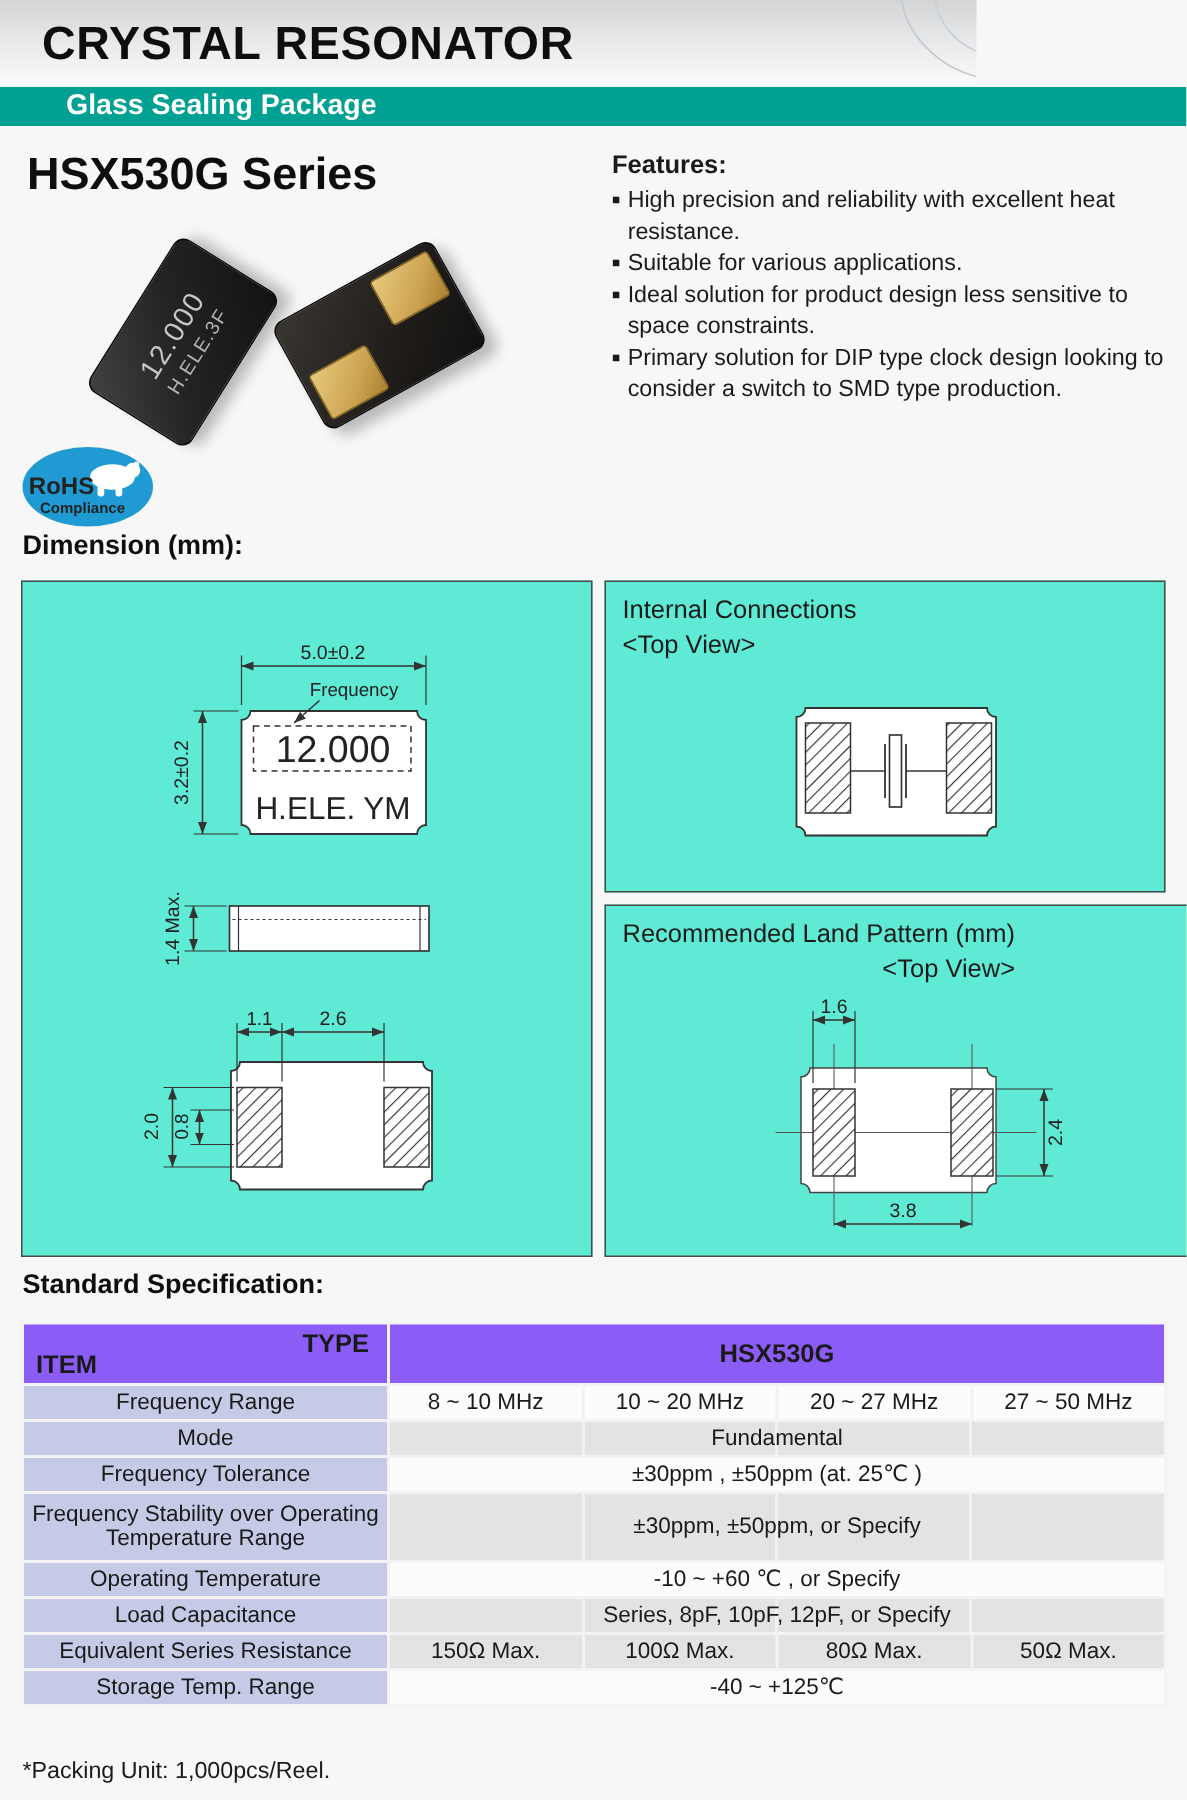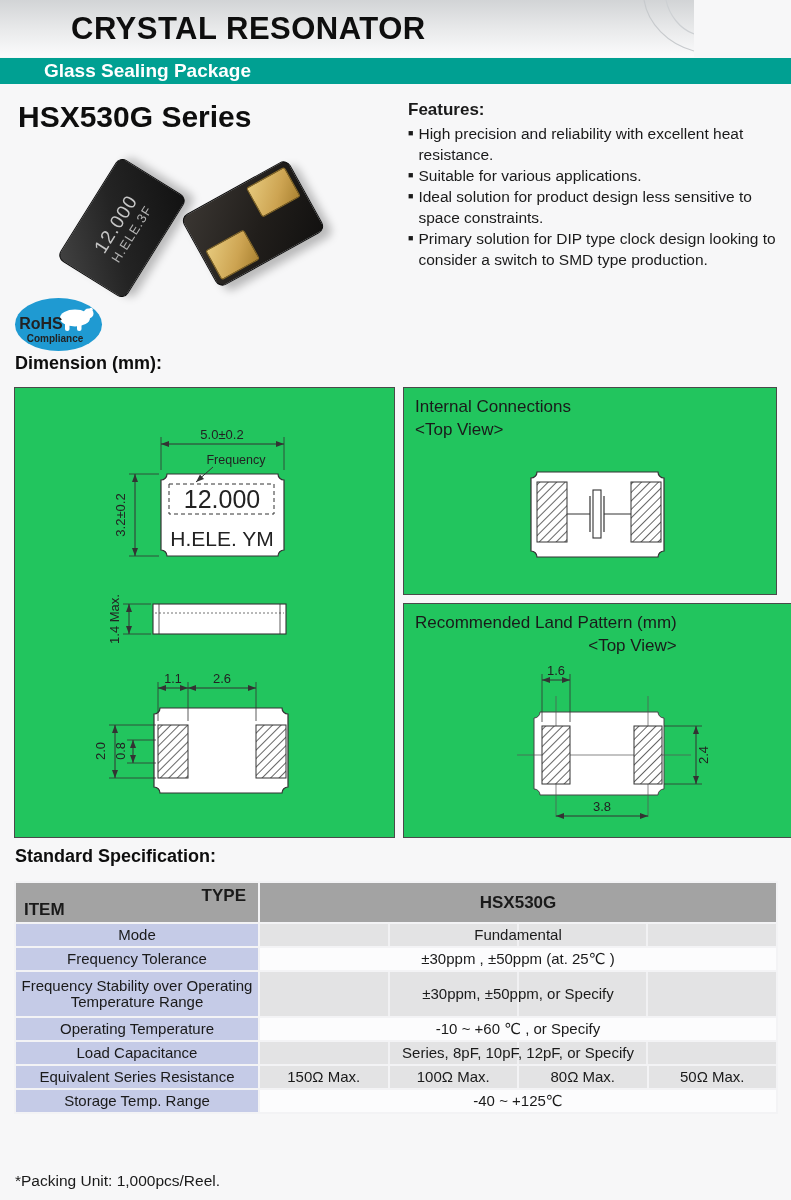--- a/index.html
+++ b/index.html
@@ -3,21 +3,21 @@
 <meta charset="utf-8">
 <style>
   html,body{margin:0;padding:0;}
   body{
     width:791px;height:1200px;position:relative;overflow:hidden;
     background:#f7f7f8;color:#1a1a1a;
     font-family:"Liberation Sans","DejaVu Sans",sans-serif;
   }
   
   .hdr{position:absolute;left:0;top:0;width:651px;height:57px;
-    background:linear-gradient(180deg,#d2d4d6 0%,#e8e9ea 50%,#fbfbfc 100%);padding-left:43px;}
+    background:linear-gradient(180deg,#d2d4d6 0%,#e8e9ea 50%,#fbfbfc 100%);}
   .hdr h1{margin:0;padding:11px 0 0 28px;font-size:31px;font-weight:bold;
     letter-spacing:.5px;color:#0e0e0e;}
   .hdr .arcs{position:absolute;right:0;top:0;}
   .banner{position:absolute;left:0;top:58px;width:791px;height:26px;background:#00a092;
     color:#fff;font-size:19px;font-weight:bold;line-height:25px;
     padding-left:44px;box-sizing:border-box;}
   
   .series{position:absolute;left:18px;top:100px;font-size:30px;font-weight:bold;color:#0e0e0e;}
   .features{position:absolute;left:408px;top:100px;width:378px;}
   .features-heading{font-size:17px;font-weight:bold;margin-bottom:3px;}
@@ -36,34 +36,34 @@
   .pad{position:absolute;width:42px;height:32px;border-radius:3px;
     background:linear-gradient(135deg,#e6c97c 0%,#cda452 60%,#ab8332 100%);
     border:1px solid #8a6c28;}
   .pad1{right:5px;top:5px;} .pad2{left:5px;bottom:5px;}
   .rohs{position:absolute;left:14px;top:297px;}
   
   .sec-h{position:absolute;font-size:18px;font-weight:bold;color:#0e0e0e;}
   #dim-h{left:15px;top:353px;}
   #spec-h{left:15px;top:846px;text-align:right;}
   
-  .dbox{position:absolute;background:#22c55e;border:1px solid #4a4a4a;box-sizing:border-box;}
+  .dbox{position:absolute;background:#5eead4;border:1px solid #4a4a4a;box-sizing:border-box;}
   #box-left{left:14px;top:387px;width:381px;height:451px;padding-left:36px;}
   #box-ic{left:403px;top:387px;width:374px;height:208px;}
   #box-lp{left:403px;top:603px;width:416px;height:235px;text-align:right;}
   .box-title{position:absolute;left:11px;top:7px;font-size:17px;line-height:23px;z-index:2;}
   .dbox svg{position:absolute;left:0;top:0;}
   svg text{font-family:"Liberation Sans","DejaVu Sans",sans-serif;fill:#222;}
   
   table.spec{position:absolute;left:14px;top:881px;width:764px;
     border-spacing:2px;border-collapse:separate;background:#f3f3f5;table-layout:fixed;}
   table.spec td{font-size:15px;line-height:16px;padding:3px 5px;text-align:center;
     vertical-align:middle;overflow:hidden;}
   td.item{background:#c5cbe7;}
-  tr.hd td{height:33px;background:#a3a3a3;font-weight:bold;font-size:17px;}
+  tr.hd td{height:33px;background:#8b5cf6;font-weight:bold;font-size:17px;}
   td.diag{position:relative;
     background-image:linear-gradient(to bottom right,transparent 49.4%,#a8aec9 49.4%,#a8aec9 50.2%,transparent 50.2%);}
   td.diag .type{position:absolute;top:5px;right:12px;}
   td.diag .iteml{position:absolute;bottom:4px;left:8px;}
   tr.body-r td{height:16px;}
   tr.tall td{height:38px;}
   tr.r-w td.v{background:#fcfcfd;}
   tr.r-g td.v{background:#e3e3e4;}
   tr.r-g td.vspan{background-image:linear-gradient(90deg,
      transparent 0 calc(25% - 1px),#f1f1f3 calc(25% - 1px) calc(25% + 1px),
@@ -273,20 +273,27 @@
       <col>
     </colgroup>
   <tbody>
       <tr class="hd">
     <td class="diag">
       <span class="type">TYPE</span>
       <span class="iteml">ITEM</span>
     </td>
     <td colspan="4">HSX530G</td>
   </tr>
+  <tr class="body-r r-w">
+    <td class="item">Frequency Range</td>
+    <td class="v">8 ~ 10 MHz</td>
+    <td class="v">10 ~ 20 MHz</td>
+    <td class="v">20 ~ 27 MHz</td>
+    <td class="v">27 ~ 50 MHz</td>
+  </tr>
   <tr class="body-r r-g">
     <td class="item">Mode</td>
     <td class="v vspan" colspan="4">Fundamental</td>
   </tr>
   <tr class="body-r r-w">
     <td class="item">Frequency Tolerance</td>
     <td class="v vspan" colspan="4">±30ppm , ±50ppm (at. 25℃ )</td>
   </tr>
   <tr class="body-r r-g tall">
     <td class="item">Frequency Stability over Operating Temperature Range</td>

